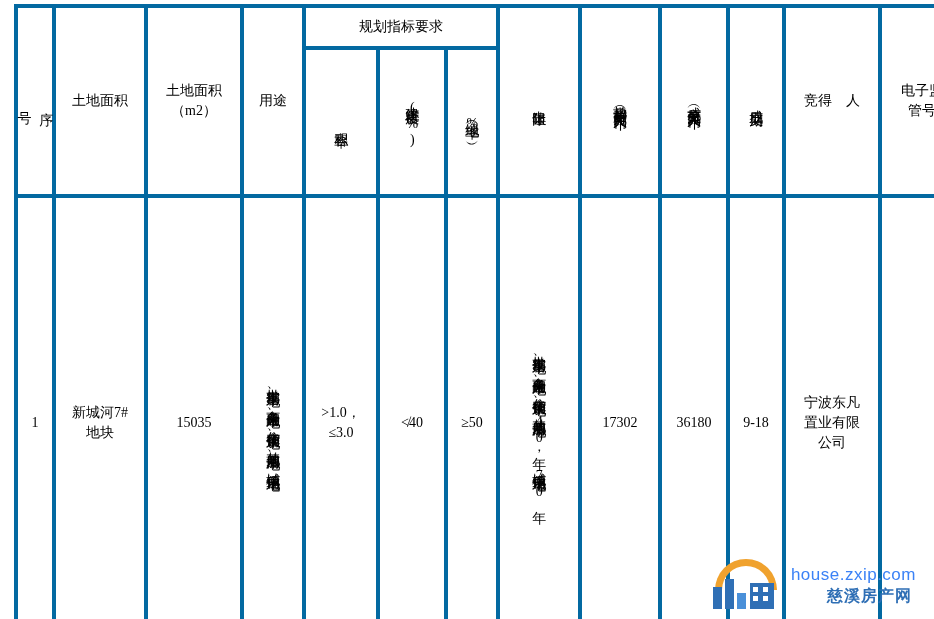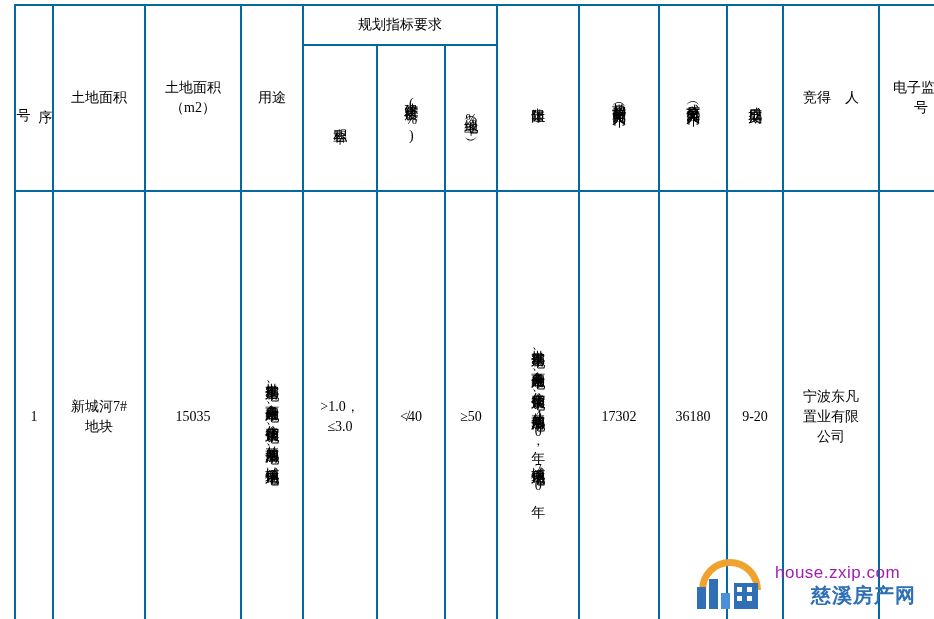--- a/index.html
+++ b/index.html
@@ -21,21 +21,21 @@
     top: 4px;
     width: 904px;
     height: 608px;
   }
   table.land-table {
     border-collapse: collapse;
     width: 904px;
     table-layout: fixed;
   }
   table.land-table td, table.land-table th {
-    border: 2px solid #0369a1;
+    border: 4px solid #0369a1;
     font-weight: normal;
     font-size: 14px;
     text-align: center;
     vertical-align: middle;
     padding: 2px 13px;
     line-height: 1.45;
   }
   
   .vtext {
     writing-mode: vertical-rl;
@@ -125,26 +125,26 @@
   }
   #wm-text {
     display: flex;
     flex-direction: column;
     justify-content: center;
     line-height: 1.25;
   }
   #wm-url {
     font-family: "Liberation Sans", sans-serif;
     font-size: 17px;
-    color: #a21caf;
+    color: #3b82f6;
     letter-spacing: 0.5px;
   }
   #wm-name {
     font-family: "Liberation Sans", sans-serif;
-    font-size: 20px;
+    font-size: 16px;
     color: #2f6fb5;
     font-weight: bold;
     letter-spacing: 1px;
     margin-left: 36px;
   }
 </style>
 </head>
 <body>
 
 <div id="sheet">
@@ -258,21 +258,21 @@
               <span class="vtext body-v">批发零售用地、商务金融用地、住宿餐饮用地、其他商服用地40年，城镇住宅用地70年</span>
             </div>
         </td>
         <td>
           <span class="cell-inner">17302</span>
         </td>
         <td>
           <span class="cell-inner">36180</span>
         </td>
         <td>
-          <span class="cell-inner">9-20</span>
+          <span class="cell-inner">9-18</span>
         </td>
         <td>
           <span class="cell-inner">宁波东凡置业有限公司</span>
         </td>
         <td>
           <span class="cell-inner"></span>
         </td>
       </tr>
     </tbody>
   </table>

